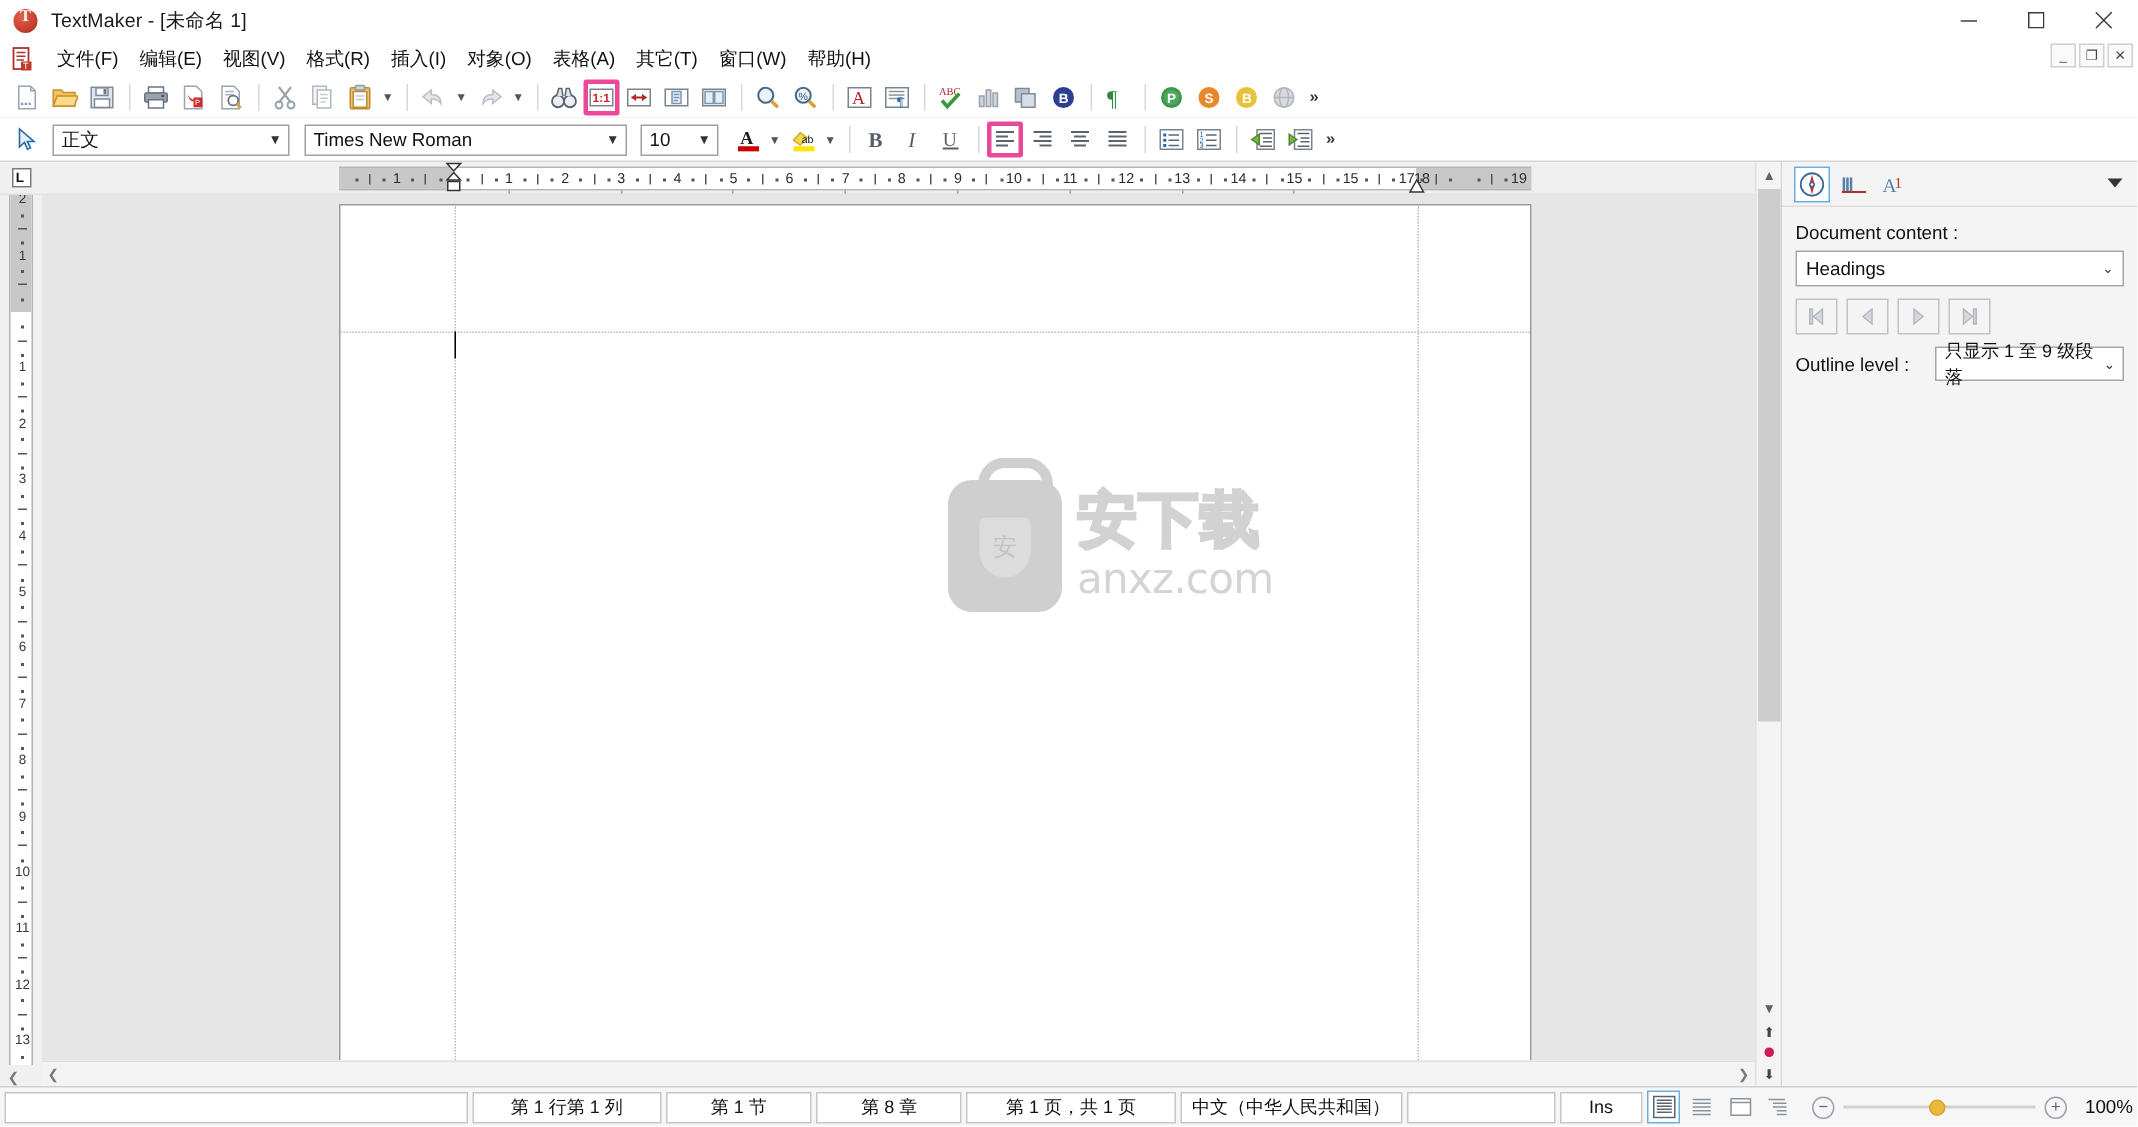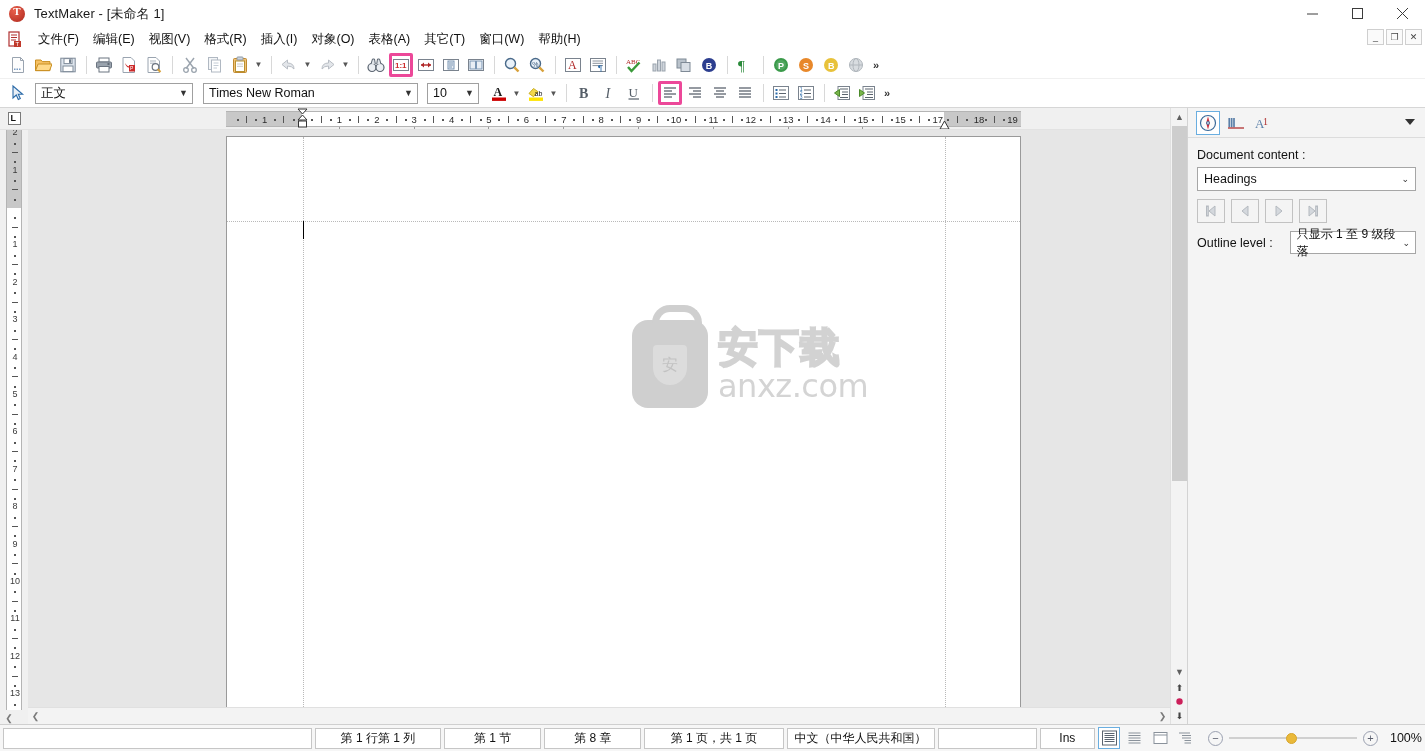--- a/index.html
+++ b/index.html
@@ -203,21 +203,21 @@
     display: flex; align-items: center; justify-content: center;
     font-size: 16px; color: #c2c2c2; font-family: "DejaVu Sans", sans-serif;
   }
   .wm-right { margin-left: 10px; }
   .wm-cn {
     font-size: 40px; color: #d2d2d2; letter-spacing: 1px; line-height: 44px;
     font-family: "DejaVu Sans", sans-serif; font-weight: bold;
     -webkit-text-stroke: 2px #d2d2d2; color: transparent;
   }
   .wm-en {
-    font-size: 32px; color: #d4d4d4; line-height: 34px; letter-spacing: -0.5px;
+    font-size: 28px; color: #d4d4d4; line-height: 34px; letter-spacing: -0.5px;
     font-family: "DejaVu Sans", sans-serif;
   }
 
   
   .vsb {
     width: 17px; flex: 0 0 17px; background: #f3f3f3; position: relative;
     border-left: 1px solid #e0e0e0;
   }
   .sb-btn {
     position: absolute; left: 0; width: 17px; height: 17px;
@@ -861,21 +861,21 @@
             <div class="htick" style="left: 375.2px;">8</div>
             <div class="htick" style="left: 412.6px;">9</div>
             <div class="htick" style="left: 450px;">10</div>
             <div class="htick" style="left: 487.4px;">11</div>
             <div class="htick" style="left: 524.8px;">12</div>
             <div class="htick" style="left: 562.2px;">13</div>
             <div class="htick" style="left: 599.6px;">14</div>
             <div class="htick" style="left: 637px;">15</div>
             <div class="htick" style="left: 674.4px;">15</div>
             <div class="htick" style="left: 711.8px;">17</div>
-            <div class="htick" style="left: 753px;">18</div>
+            <div class="htick" style="left: 722px;">18</div>
             <div class="htick" style="left: 786.6px;">19</div>
             <div class="hdot" style="left: 10.55px;"></div>
             <div class="hdash" style="left: 19.9px;"></div>
             <div class="hdot" style="left: 29.25px;"></div>
             <div class="hdot" style="left: 47.95px;"></div>
             <div class="hdash" style="left: 57.3px;"></div>
             <div class="hdot" style="left: 66.65px;"></div>
             <div class="hdot" style="left: 85.35px;"></div>
             <div class="hdash" style="left: 94.7px;"></div>
             <div class="hdot" style="left: 104.05px;"></div>

